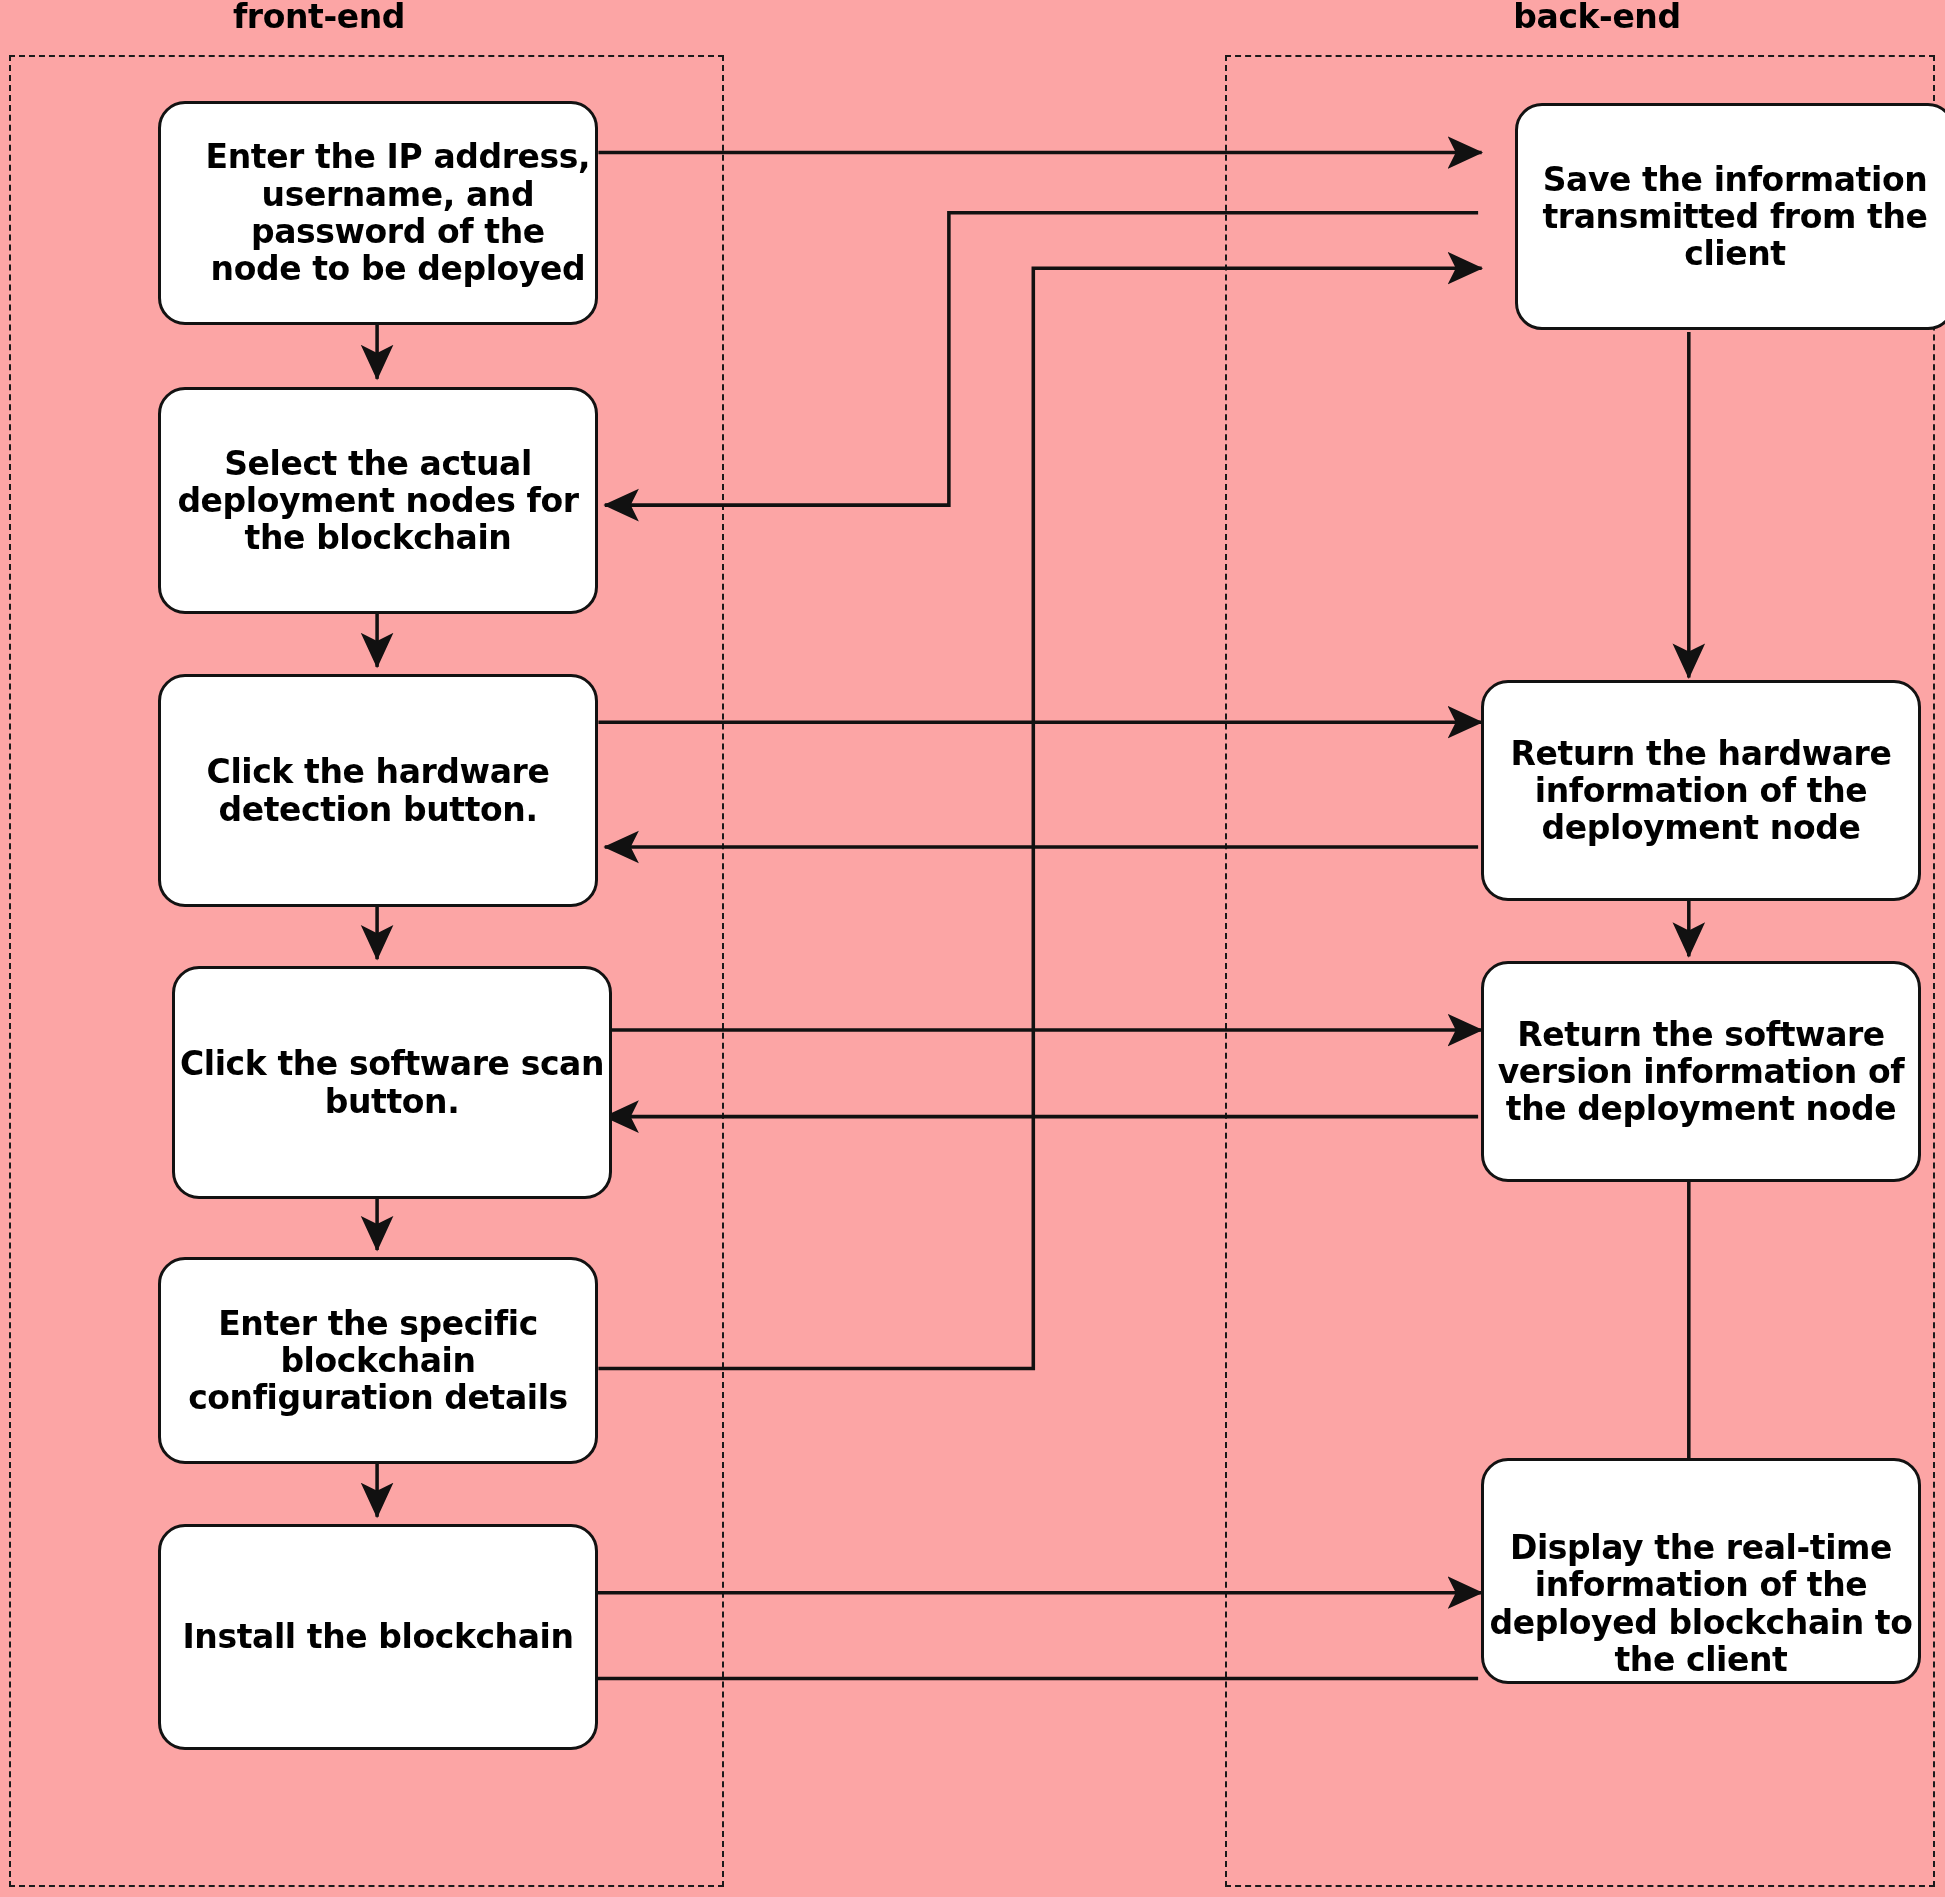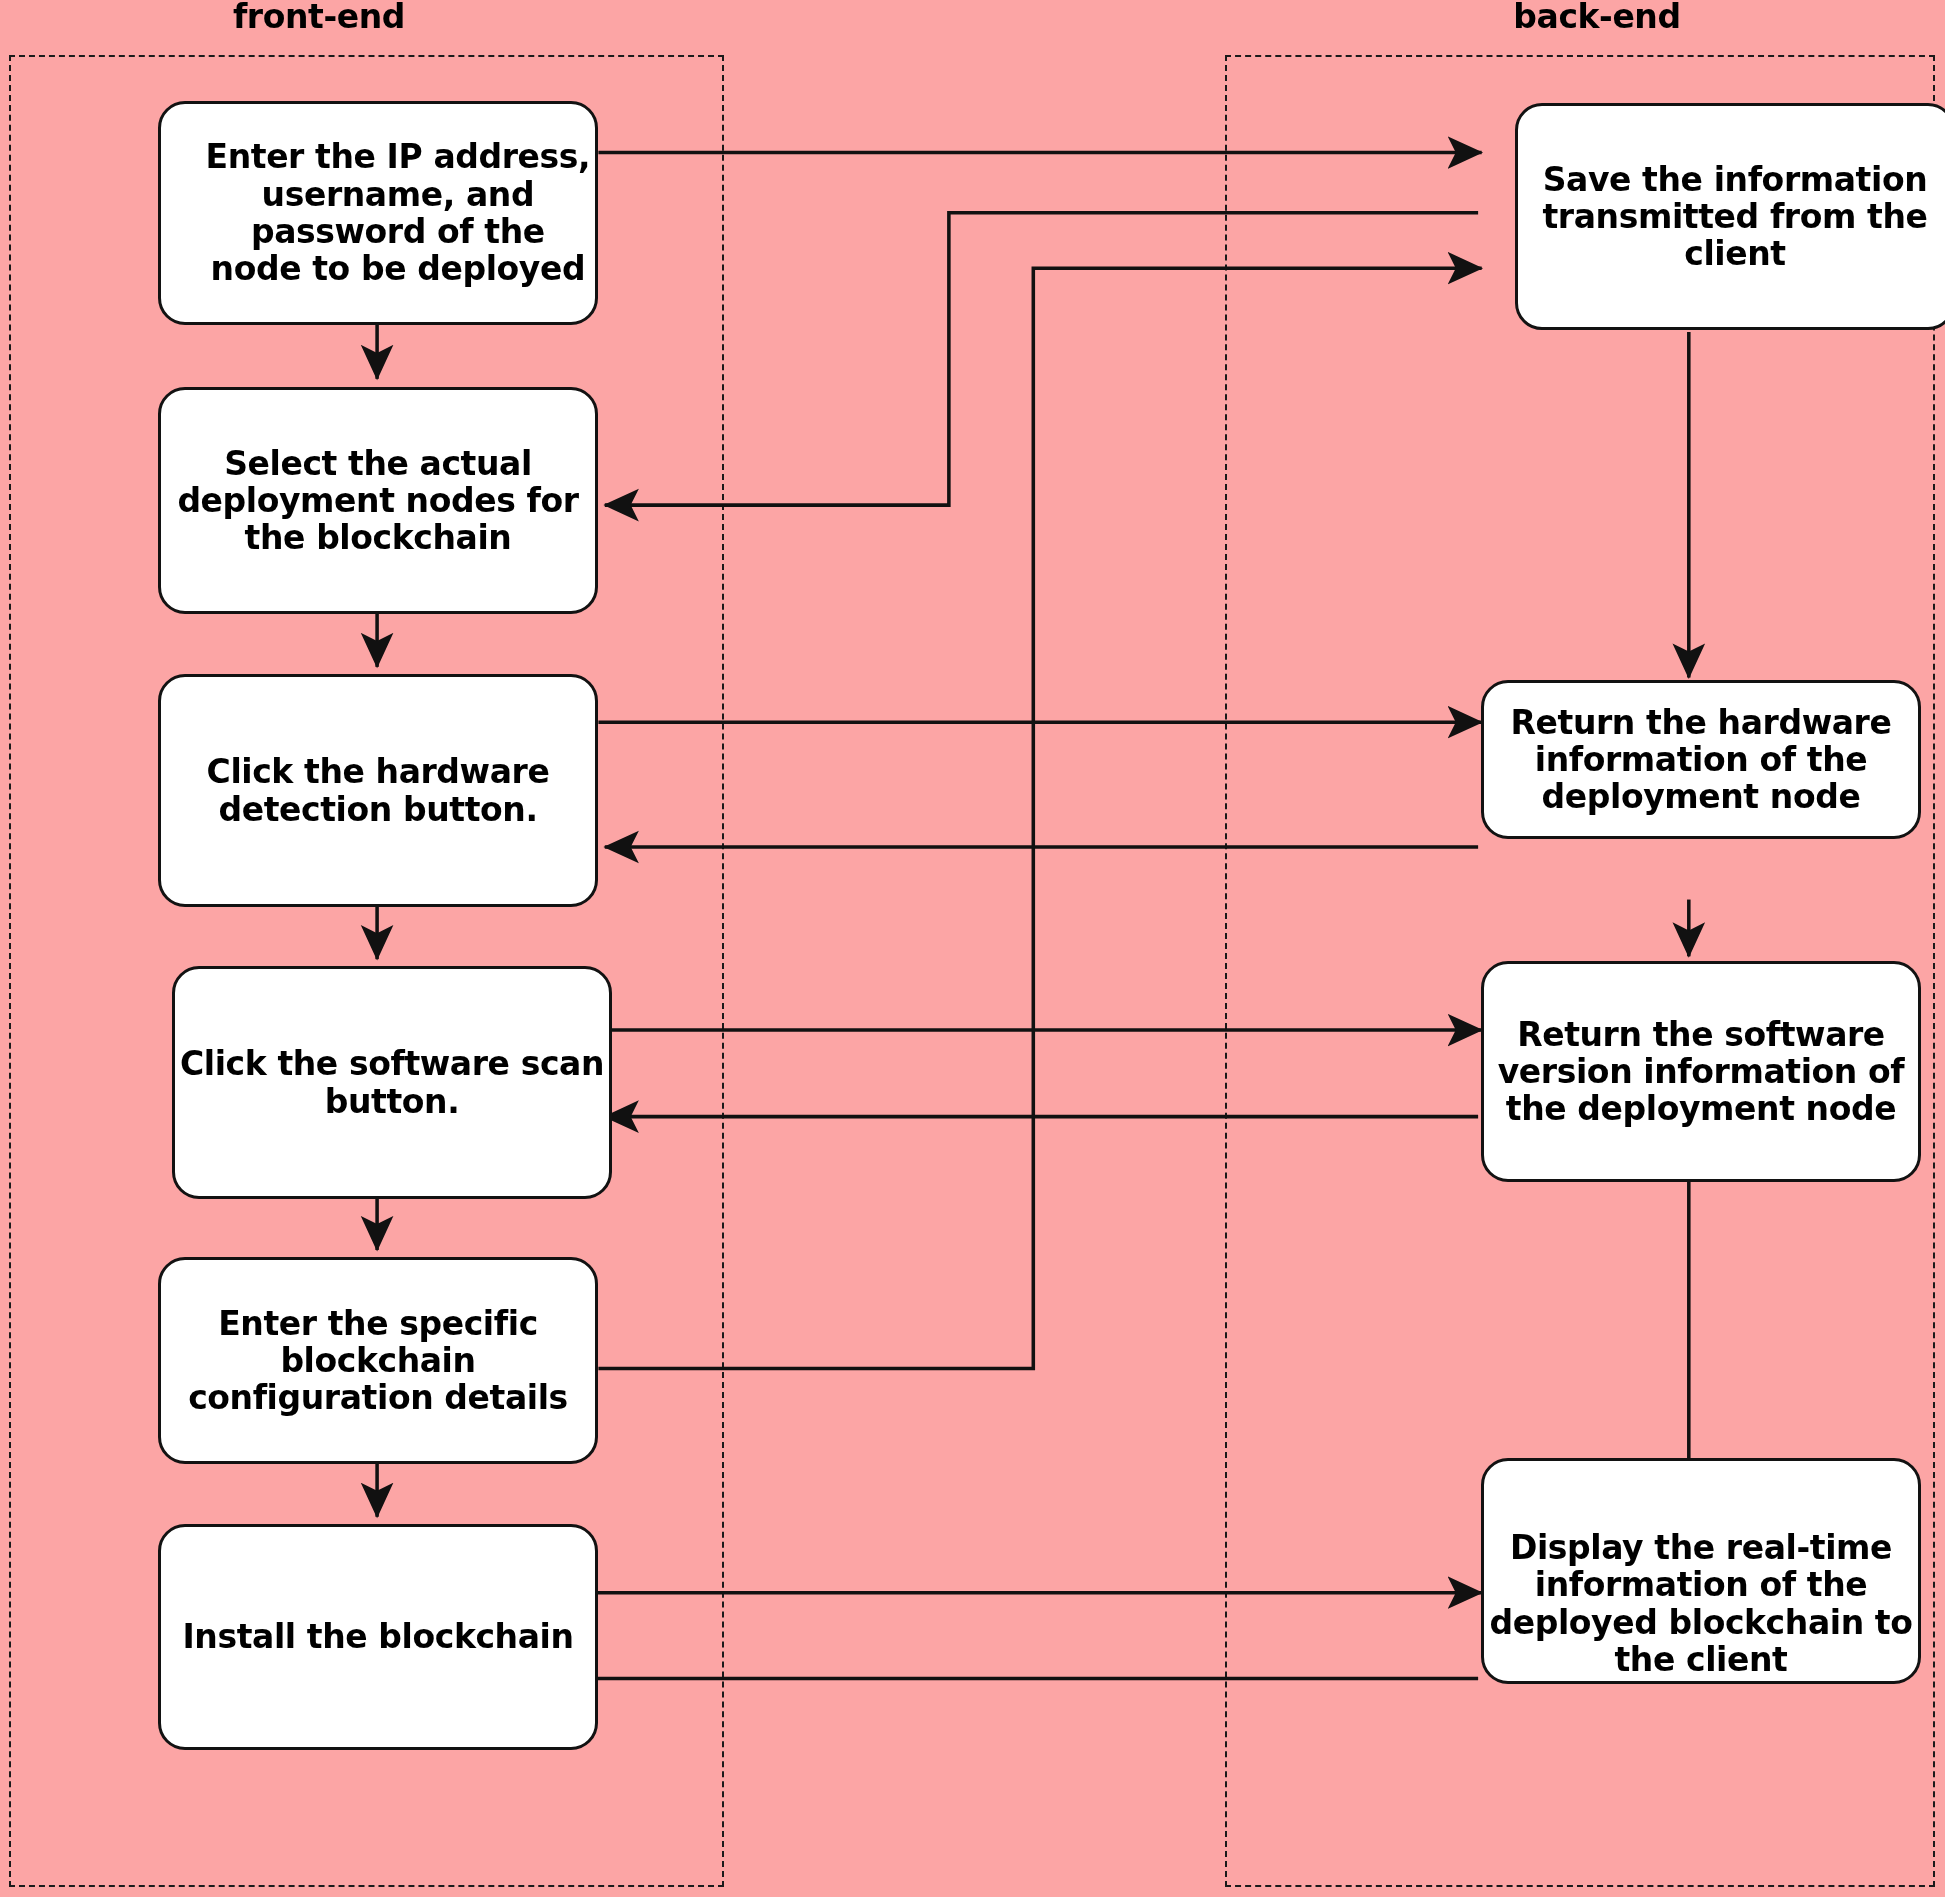--- a/index.html
+++ b/index.html
@@ -132,21 +132,21 @@
   </div>
 
   <div class="node" style="left:158px; top:1524px; width:440px; height:226px;">
     <span>Install the blockchain</span>
   </div>
 
   <div class="node" style="left:1515px; top:103px; width:440px; height:227px;">
     <span>Save the information transmitted from the client</span>
   </div>
 
-  <div class="node" style="left:1481px; top:680px; width:440px; height:159px;">
+  <div class="node" style="left:1481px; top:680px; width:440px; height:221px;">
     <span>Return the hardware information of the deployment node</span>
   </div>
 
   <div class="node" style="left:1481px; top:961px; width:440px; height:221px;">
     <span>Return the software version information of the deployment node</span>
   </div>
 
   <div class="node" style="left:1481px; top:1458px; width:440px; height:226px;align-items:flex-end;">
     <span>Display the real-time information of the deployed blockchain to the client</span>
   </div>

